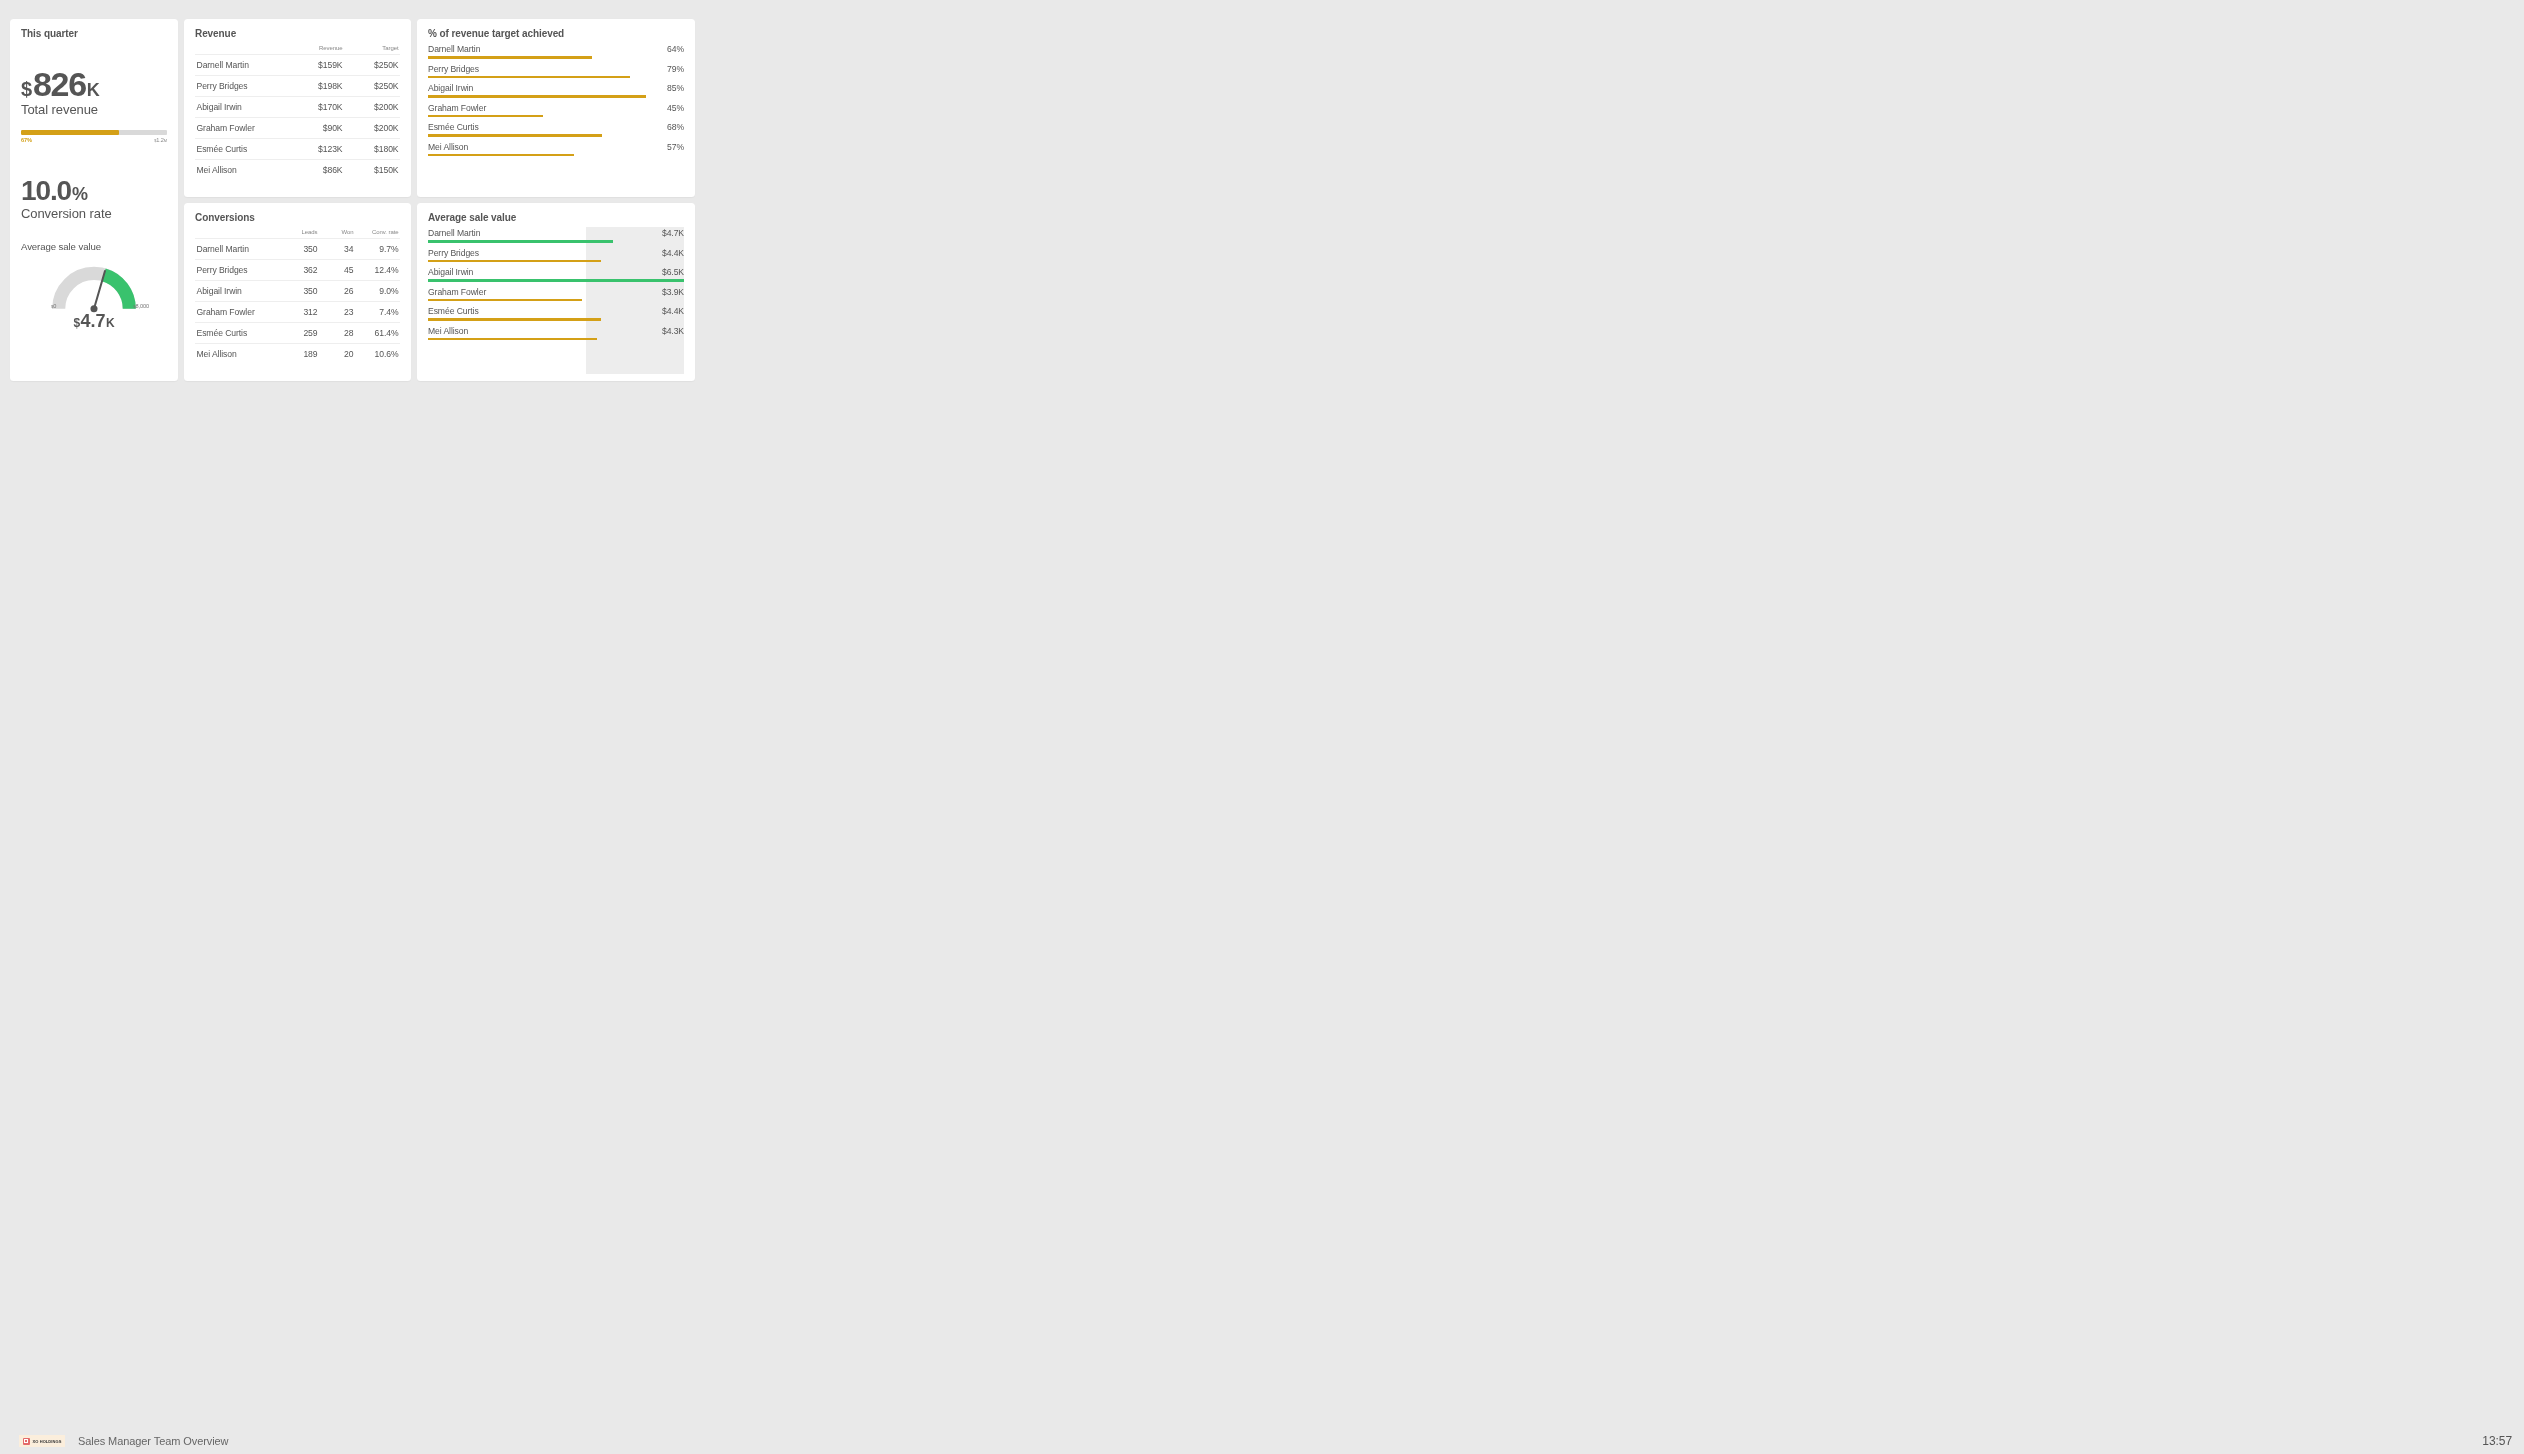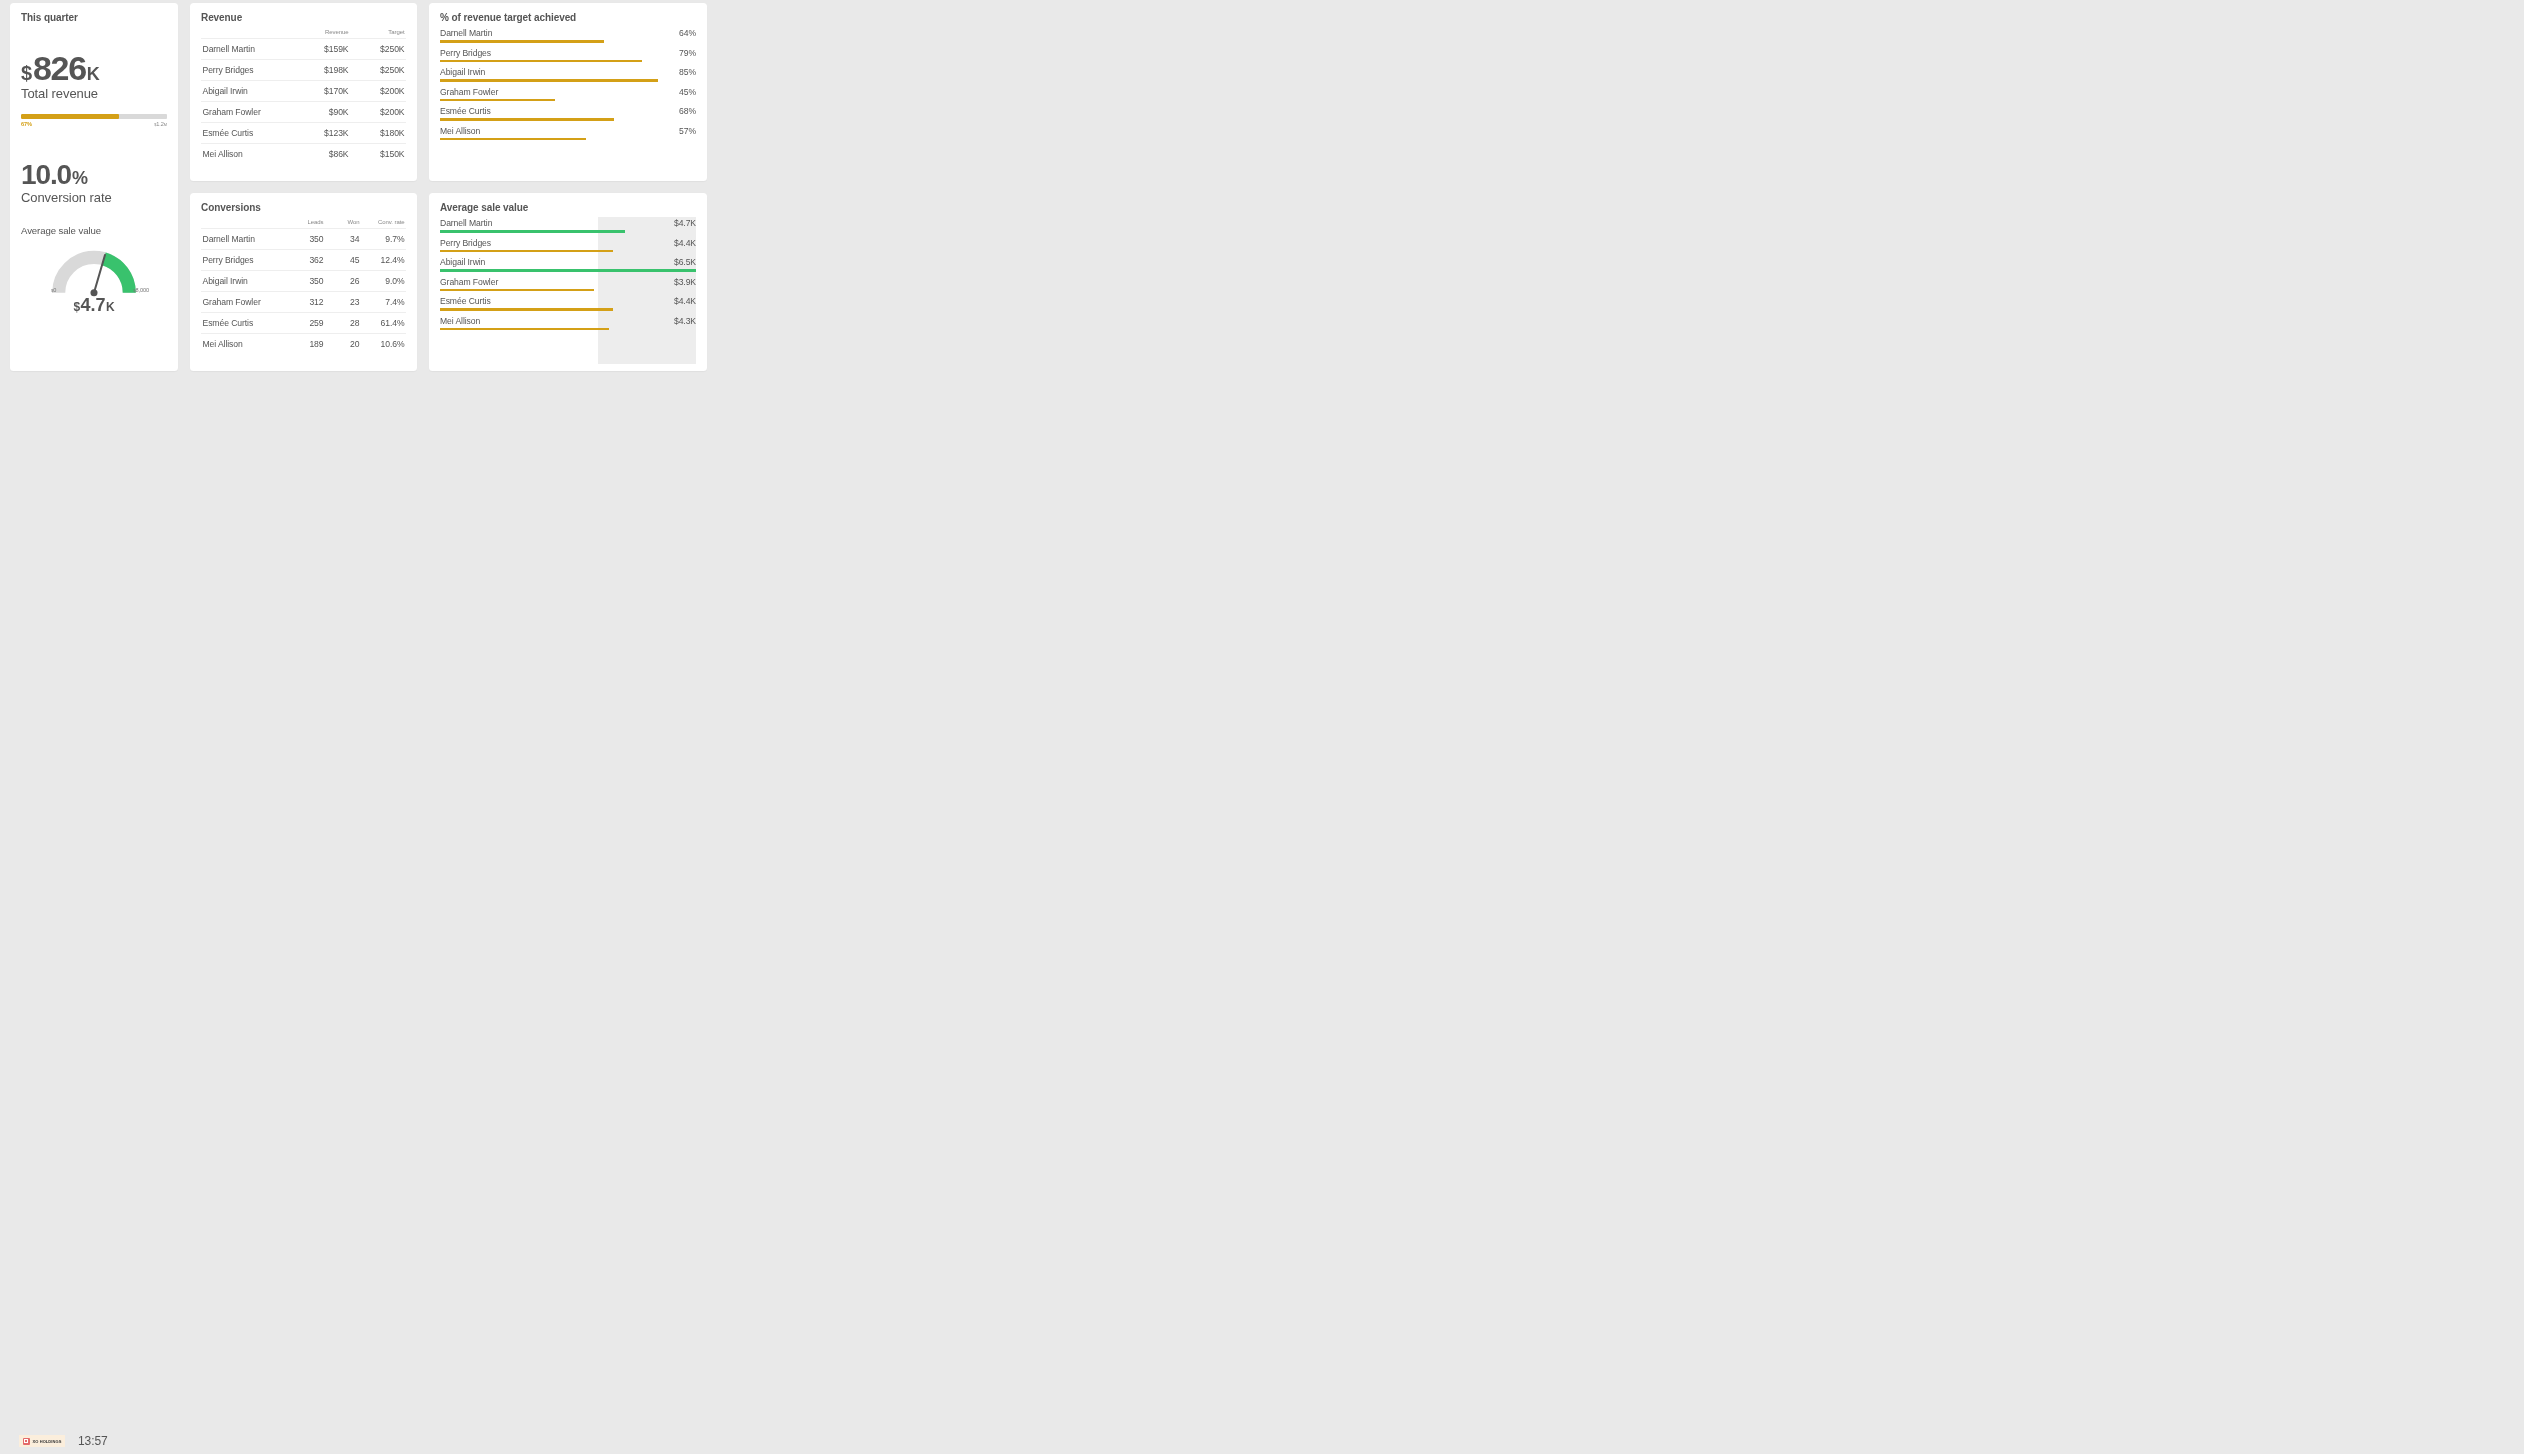--- a/index.html
+++ b/index.html
@@ -11,22 +11,22 @@
   width:739px;
   height:416px;
   overflow:hidden;
   font-weight:400;
   letter-spacing:-0.01em;
 }
 .dash{
   display:grid;
   grid-template-columns:168px 227px 278px;
   grid-template-rows:178px 178px;
-  gap:12px;
-  padding:3px 10px 0 10px;
+  gap:6px;
+  padding:19px 10px 0 10px;
 }
 .card{
   background:#fff;
   border-radius:3.5px;
   padding:9px 11px 7px 11px;
   box-shadow:0 0.5px 1px rgba(0,0,0,0.04);
   overflow:hidden;
 }
 .card-title{
   font-size:10px;
@@ -378,15 +378,16 @@
       </div>
   </div>
 
 </div>
 
 <div class="footer">
   <div class="logo">
     <span class="sq"></span>
     <span>XO HOLDINGS</span>
   </div>
+  <div class="footer-title">Sales Manager Team Overview</div>
   <div class="footer-time">13:57</div>
 </div>
 
 
 </body></html>

